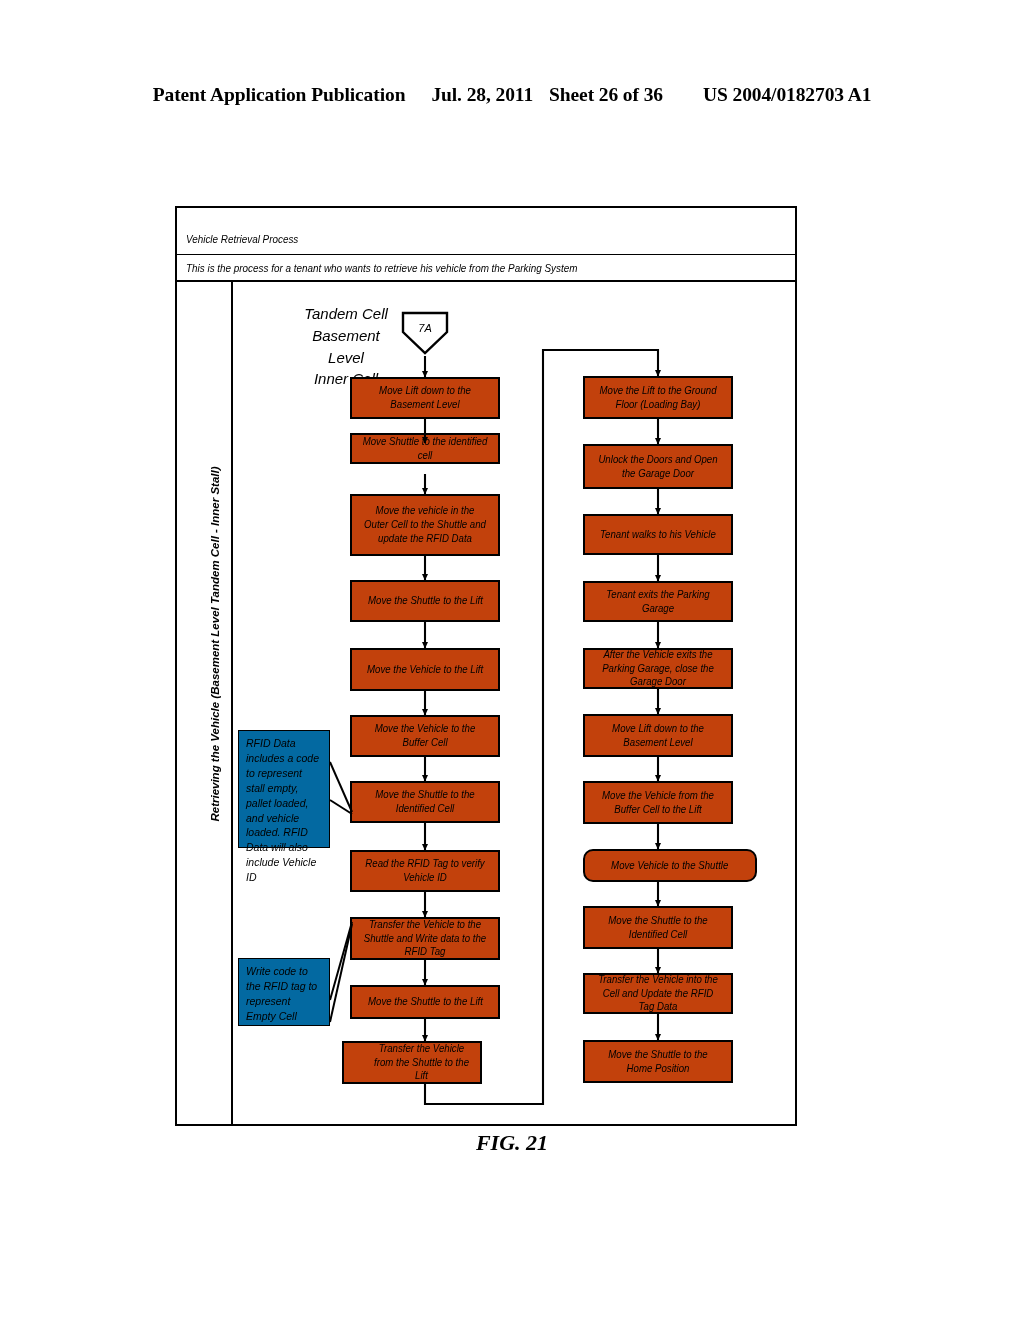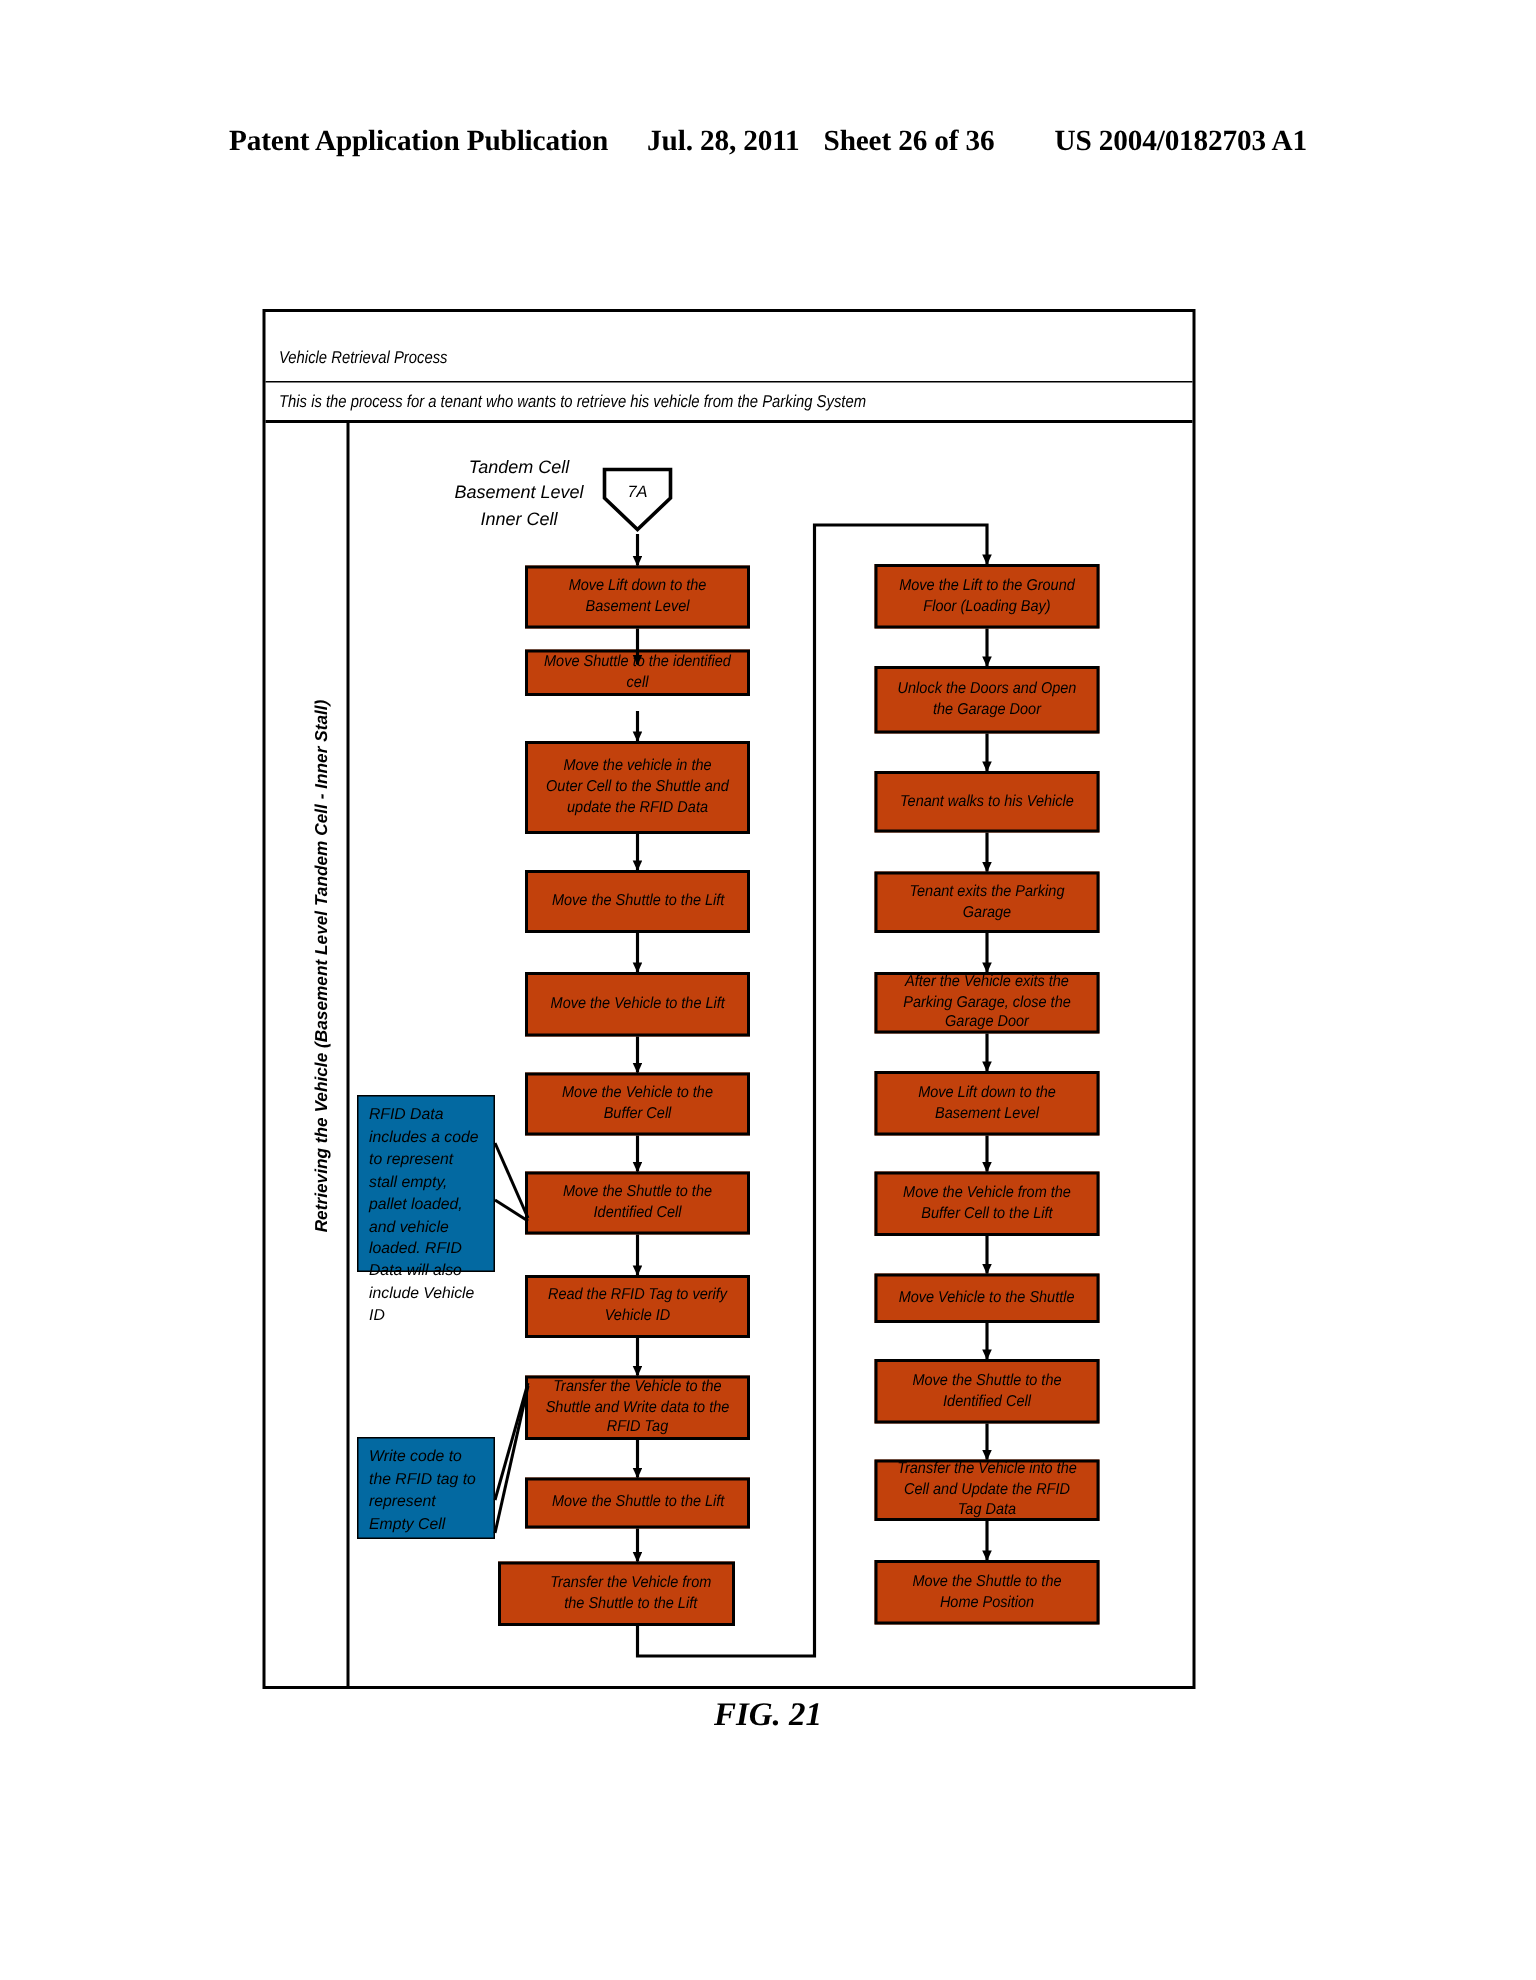--- a/index.html
+++ b/index.html
@@ -141,21 +141,21 @@
     font-style: italic;
     font-size: 11px;
   }
   #start-label {
     position: absolute;
     left: 300px;
     top: 303px;
     width: 92px;
     text-align: center;
     font-style: italic;
-    font-size: 12px;
+    font-size: 15px;
     line-height: 1.45;
   }
 
   
   .note {
     position: absolute;
     border: 1.6px solid #000;
     box-sizing: border-box;
     background: #0369a1;
     font-style: italic;
@@ -295,21 +295,21 @@
 </div>
 <div class="node" style="left:350px; top:850px; width:150px; height:42px;">
   <span class="node-text">Read the RFID Tag to verify Vehicle ID</span>
 </div>
 <div class="node" style="left:350px; top:917px; width:150px; height:43px;">
   <span class="node-text">Transfer the Vehicle to the Shuttle and Write data to the RFID Tag</span>
 </div>
 <div class="node" style="left:350px; top:985px; width:150px; height:34px;">
   <span class="node-text">Move the Shuttle to the Lift</span>
 </div>
-<div class="node" style="left:332px; top:1041px; width:158px; height:43px;padding-left:24px;">
+<div class="node" style="left:342px; top:1041px; width:140px; height:43px;padding-left:24px;">
   <span class="node-text">Transfer the Vehicle from the Shuttle to the Lift</span>
 </div>
 
 <div class="node" style="left:583px; top:376px; width:150px; height:43px;">
   <span class="node-text">Move the Lift to the Ground Floor (Loading Bay)</span>
 </div>
 <div class="node" style="left:583px; top:444px; width:150px; height:45px;">
   <span class="node-text">Unlock the Doors and Open the Garage Door</span>
 </div>
 <div class="node" style="left:583px; top:514px; width:150px; height:41px;">
@@ -320,21 +320,21 @@
 </div>
 <div class="node" style="left:583px; top:648px; width:150px; height:41px;">
   <span class="node-text">After the Vehicle exits the Parking Garage, close the Garage Door</span>
 </div>
 <div class="node" style="left:583px; top:714px; width:150px; height:43px;">
   <span class="node-text">Move Lift down to the Basement Level</span>
 </div>
 <div class="node" style="left:583px; top:781px; width:150px; height:43px;">
   <span class="node-text">Move the Vehicle from the Buffer Cell to the Lift</span>
 </div>
-<div class="node" style="left:583px; top:849px; width:150px; height:33px;">
+<div class="node" style="left:583px; top:849px; width:174px; height:33px;border-radius:10px;">
   <span class="node-text">Move Vehicle to the Shuttle</span>
 </div>
 <div class="node" style="left:583px; top:906px; width:150px; height:43px;">
   <span class="node-text">Move the Shuttle to the Identified Cell</span>
 </div>
 <div class="node" style="left:583px; top:973px; width:150px; height:41px;">
   <span class="node-text">Transfer the Vehicle into the Cell and Update the RFID Tag Data</span>
 </div>
 <div class="node" style="left:583px; top:1040px; width:150px; height:43px;">
   <span class="node-text">Move the Shuttle to the Home Position</span>

